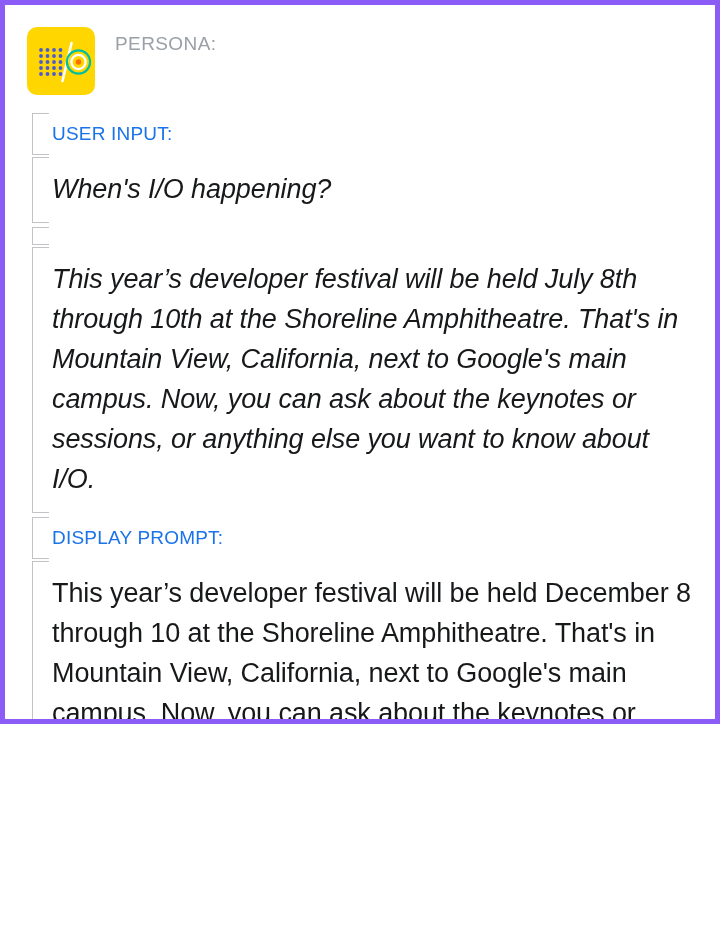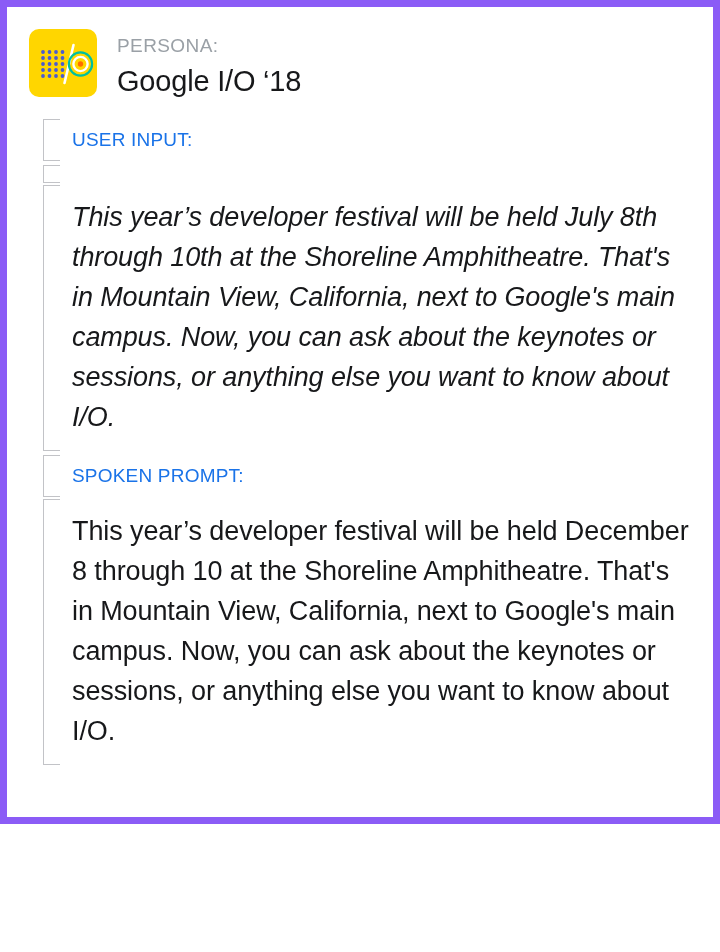--- a/index.html
+++ b/index.html
@@ -11,23 +11,23 @@
   body {
     width: 720px;
     height: 952px;
     font-family: "Liberation Sans", sans-serif;
     -webkit-font-smoothing: antialiased;
   }
 
   .card {
     box-sizing: border-box;
     width: 720px;
-    height: 824px;
+    height: 724px;
     background: #ffffff;
-    border: 7px solid #8b5cf6;
+    border: 5px solid #8b5cf6;
     overflow: hidden;
     position: relative;
   }
 
   
   .header {
     display: flex;
     align-items: flex-start;
     padding: 22px 0 0 22px;
   }
@@ -69,22 +69,22 @@
   .sections {
     padding: 18px 0 0 0;
   }
   .section {
     margin-bottom: 4px;
   }
 
   
   .bracket {
     position: relative;
-    padding-left: 29px;
-    margin-left: 36px;
+    padding-left: 20px;
+    margin-left: 27px;
   }
   .bracket::before {
     
     content: "";
     position: absolute;
     left: 0;
     top: 0;
     bottom: 0;
     width: 1px;
     background: #c2c3c7;
@@ -169,51 +169,55 @@
         <path d="M44.5 16 L35.5 54" stroke="#ffffff" stroke-width="2.6" stroke-linecap="round" fill="none"></path>
 
         <circle cx="51.5" cy="35" r="11.6" fill="none" stroke="#00bfa0" stroke-width="2.2"></circle>
         <circle cx="51.5" cy="35" r="7.1" fill="none" stroke="#ffffff" stroke-width="2.4"></circle>
         <circle cx="51.5" cy="35" r="2.7" fill="#ff6d00"></circle>
       </svg>
     </div>
 
     <div class="header-text">
       <div class="persona-label">PERSONA:</div>
-      <div class="persona-name">Google I/O ‘18</div>
     </div>
   </div>
 
   <div class="sections">
 
     <div class="section">
       <div class="bracket label-bracket">
         <span class="tick-top"></span>
         <span class="tick-bottom"></span>
         <div class="section-label">USER INPUT:</div>
       </div>
+      <div class="bracket body-bracket">
+        <span class="tick-top"></span>
+        <span class="tick-bottom"></span>
+        <div class="section-body italic">When's I/O happening?</div>
+      </div>
     </div>
 
     <div class="section">
       <div class="bracket label-bracket">
         <span class="tick-top"></span>
         <span class="tick-bottom"></span>
       </div>
       <div class="bracket body-bracket">
         <span class="tick-top"></span>
         <span class="tick-bottom"></span>
         <div class="section-body italic">This year’s developer festival will be held July 8th through 10th at the Shoreline Amphitheatre. That's in Mountain View, California, next to Google's main campus. Now, you can ask about the keynotes or sessions, or anything else you want to know about I/O.</div>
       </div>
     </div>
 
     <div class="section">
       <div class="bracket label-bracket">
         <span class="tick-top"></span>
         <span class="tick-bottom"></span>
-        <div class="section-label">SPOKEN PROMPT:</div>
+        <div class="section-label">DISPLAY PROMPT:</div>
       </div>
       <div class="bracket body-bracket">
         <span class="tick-top"></span>
         <span class="tick-bottom"></span>
         <div class="section-body">This year’s developer festival will be held December 8 through 10 at the Shoreline Amphitheatre. That's in Mountain View, California, next to Google's main campus. Now, you can ask about the keynotes or sessions, or anything else you want to know about I/O.</div>
       </div>
     </div>
 
   </div>
 </div>

